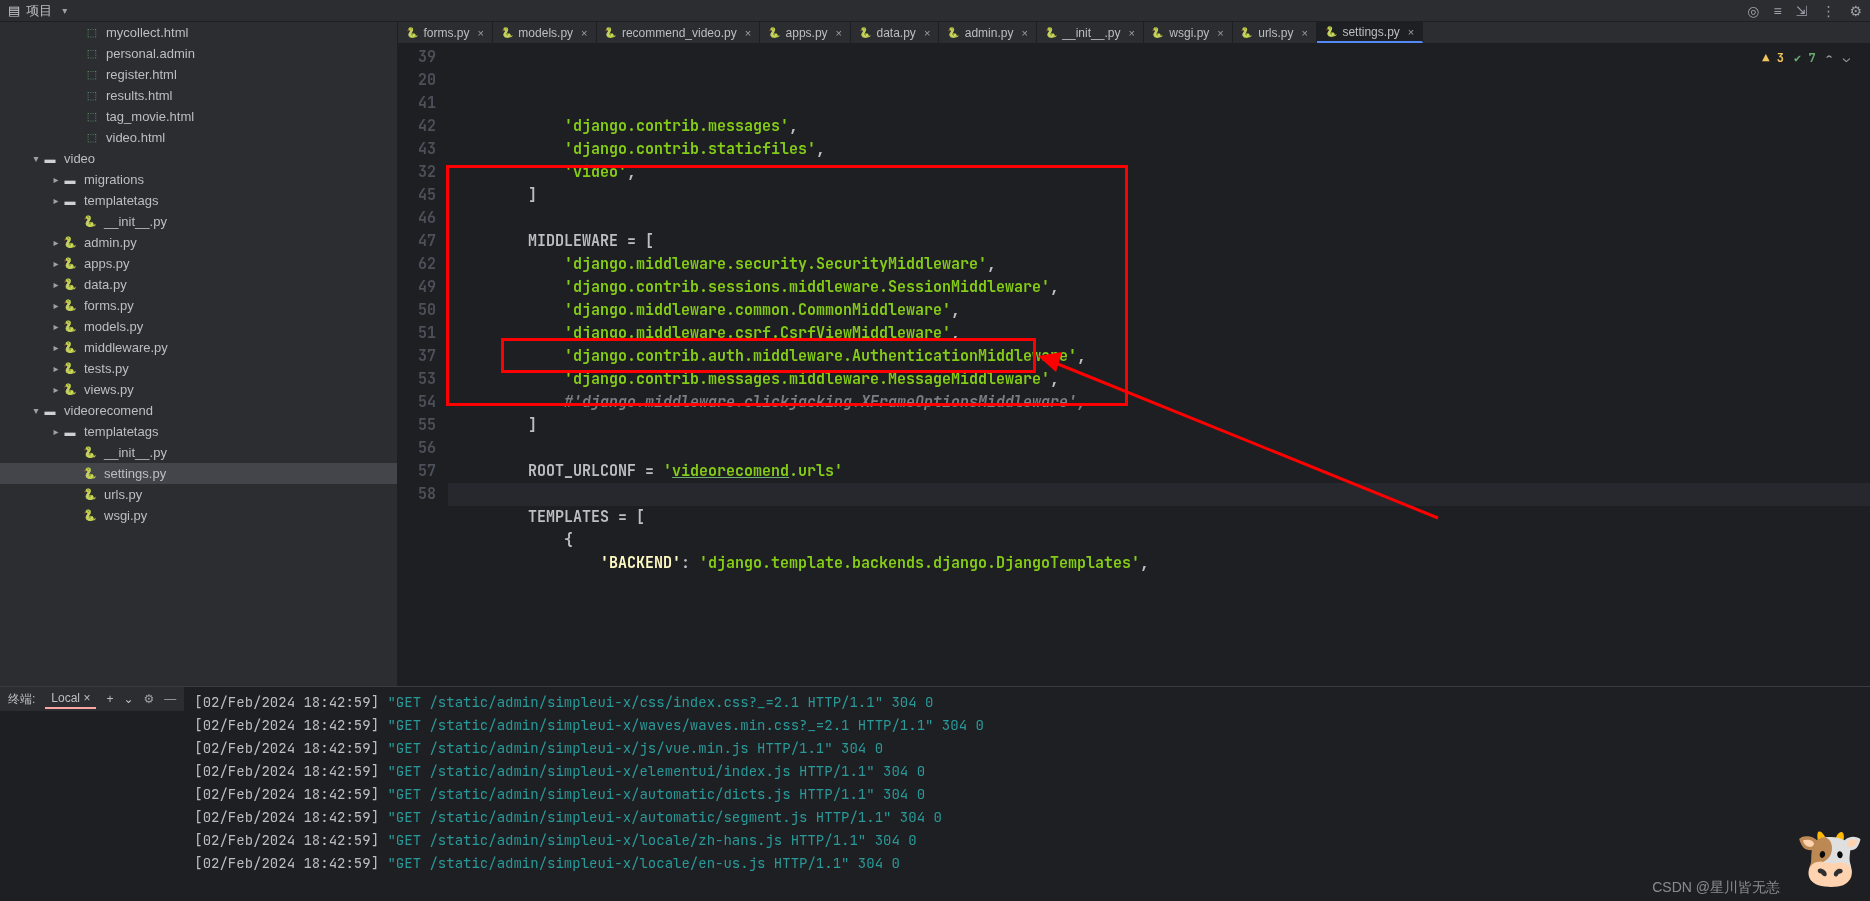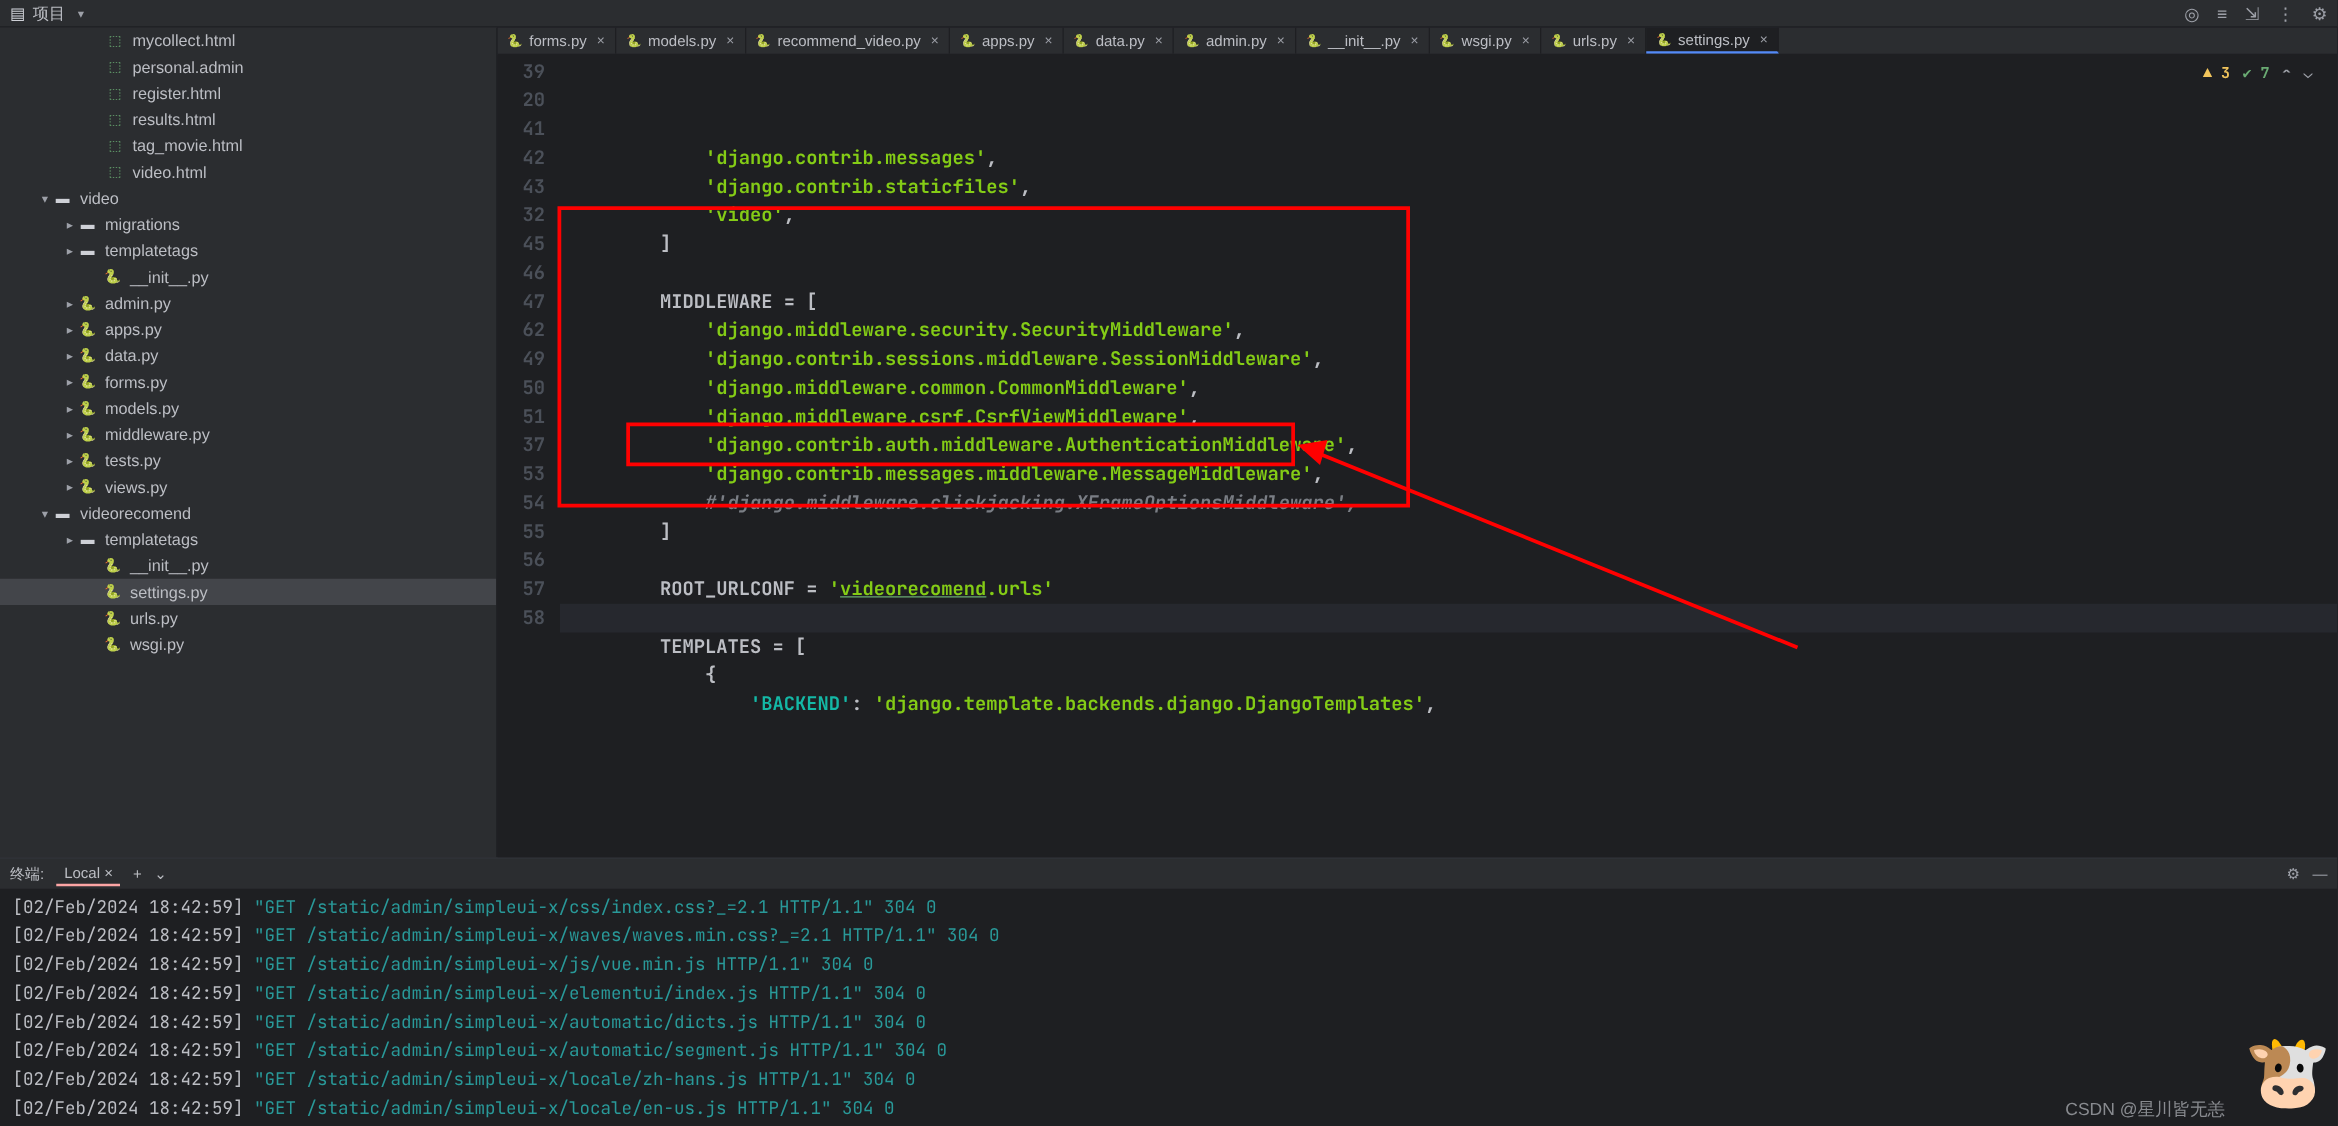--- a/index.html
+++ b/index.html
@@ -38,35 +38,35 @@
 .editor-body { flex: 1; display: flex; overflow: hidden; position: relative; font-family: "JetBrains Mono", Consolas, monospace; font-size: 15px; line-height: 23px; font-weight: bold; }
 .gutter { width: 50px; background: #1e1f22; text-align: right; padding-right: 12px; color: #4b5059; user-select: none; padding-top: 2px; }
 .gutter div { height: 23px; }
 .code-area { flex: 1; background: #1e1f22; white-space: pre; padding-top: 2px; position: relative; }
 .code-line { height: 23px; padding-left: 8px; }
 .code-line.current { background: #26282e; }
 .tok-str { color: #84cc16; }
 .tok-base { color: #bcbec4; }
 .tok-comment { color: #7a7e85; font-style: italic; }
 .tok-underline { text-decoration: underline; text-decoration-color: #6aab73; }
-.tok-key { color: #14b8a6; }
+.tok-key { color: #fef9c3; }
 
 
 .editor-status { position: absolute; top: 3px; right: 20px; display: flex; gap: 10px; font-size: 12px; align-items: center; }
 .warn-badge { color: #f2c55c; }
 .check-badge { color: #6aab73; }
 .arrows { color: #9da0a8; }
 
 
 .anno-box-big { position: absolute; border: 3px solid #ff0000; pointer-events: none; }
 .anno-box-small { position: absolute; border: 3px solid #ff0000; pointer-events: none; }
 .anno-arrow { position: absolute; pointer-events: none; }
 
 
-.terminal-panel { height: 215px; background: #1e1f22; border-top: 1px solid #393b40; display: flex; flex-direction: column; }
+.terminal-panel { height: 215px; background: #1e1f22; border-top: 1px solid #393b40; display: flex; flex-direction: row; }
 .terminal-tabs { height: 24px; background: #2b2d30; display: flex; align-items: center; padding: 0 8px; gap: 10px; font-size: 12px; }
 .terminal-tab { padding: 2px 6px; }
 .terminal-tab.active { border-bottom: 2px solid #fca5a5; }
 .term-right { margin-left: auto; display: flex; gap: 10px; color: #9da0a8; }
 .terminal-body { flex: 1; padding: 4px 10px; font-family: "JetBrains Mono", Consolas, monospace; font-size: 14px; line-height: 23px; overflow: hidden; }
 .term-line { white-space: pre; }
 .term-date { color: #bcbec4; }
 .term-req { color: #299999; }
 
 

